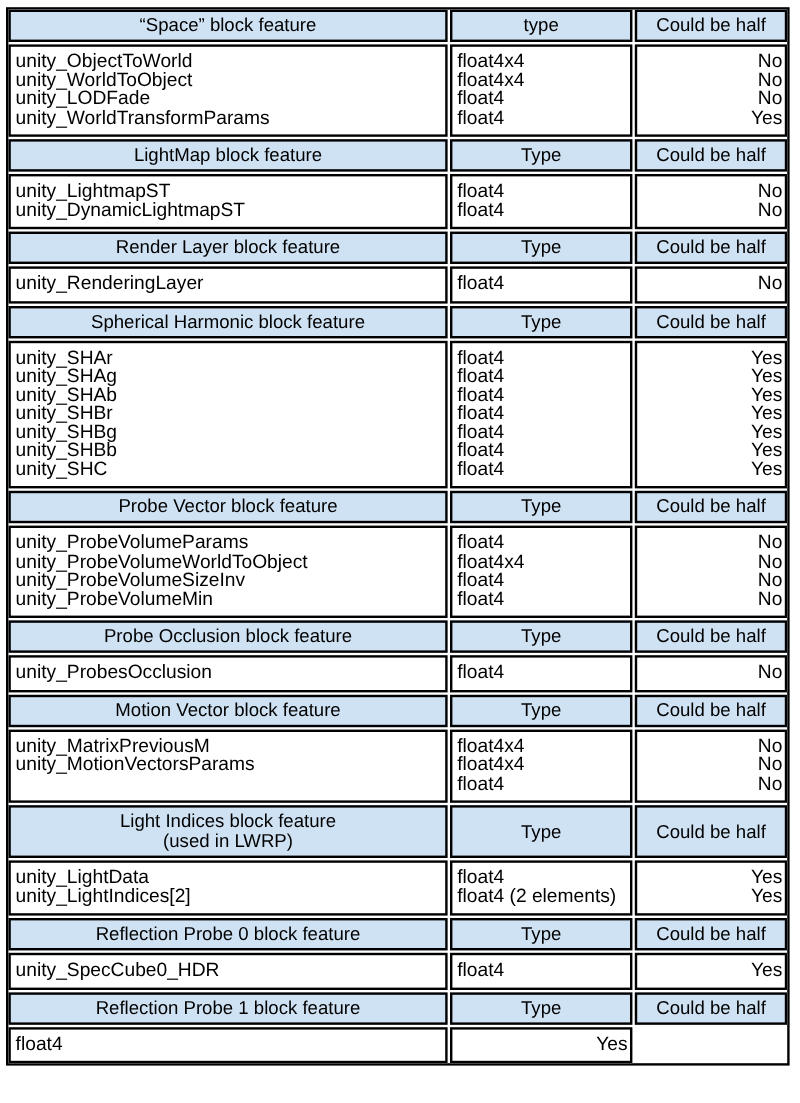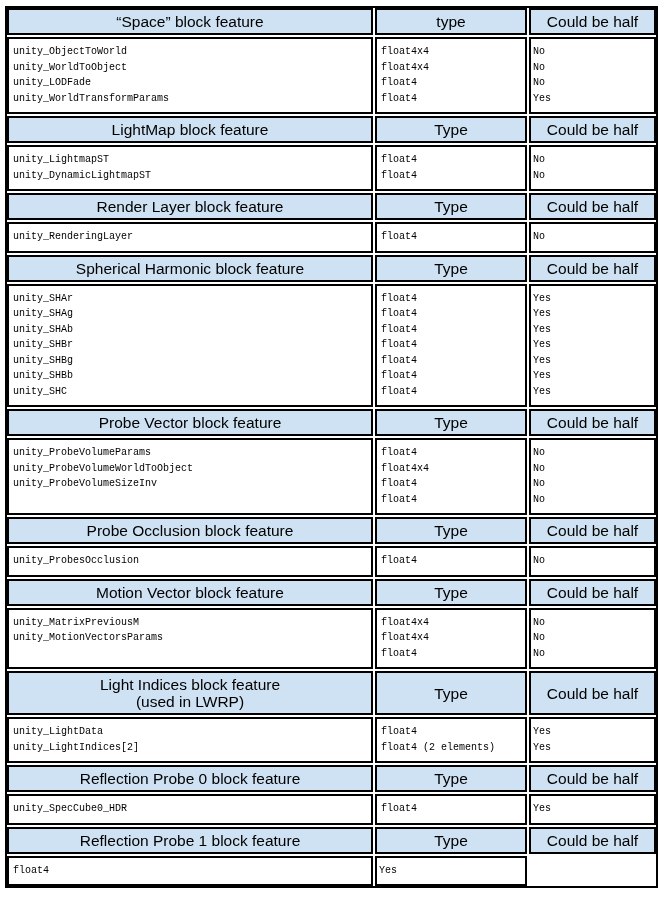--- a/index.html
+++ b/index.html
@@ -35,26 +35,25 @@
     text-align: center;
     display: flex;
     flex-direction: column;
     justify-content: center;
     padding: 3px 2px;
     font-size: 15.5px;
     line-height: 17px;
   }
   .cell.data {
     padding: 5px 4px 6px 4px;
-    font-size: 10px;
+    font-size: 16px;
     line-height: 15.5px;
-    font-family: Liberation Mono, monospace;
   }
   .cell.data.center {
-    text-align: left;
+    text-align: right;
     padding-left: 2px;
     padding-right: 2px;
   }
   .line { white-space: normal; }
 </style>
 </head>
 <body>
 
 <div class="page">
   <div class="feature-table">
@@ -150,20 +149,21 @@
 
   <div class="cell header">
         <div class="line">Probe Vector block feature</div>
       </div>
   <div class="cell header">Type</div>
   <div class="cell header">Could be half</div>
   <div class="cell data">
         <div class="line">unity_ProbeVolumeParams</div>
         <div class="line">unity_ProbeVolumeWorldToObject</div>
         <div class="line">unity_ProbeVolumeSizeInv</div>
+        <div class="line">unity_ProbeVolumeMin</div>
       </div>
   <div class="cell data">
         <div class="line">float4</div>
         <div class="line">float4x4</div>
         <div class="line">float4</div>
         <div class="line">float4</div>
       </div>
   <div class="cell data center">
         <div class="line">No</div>
         <div class="line">No</div>

